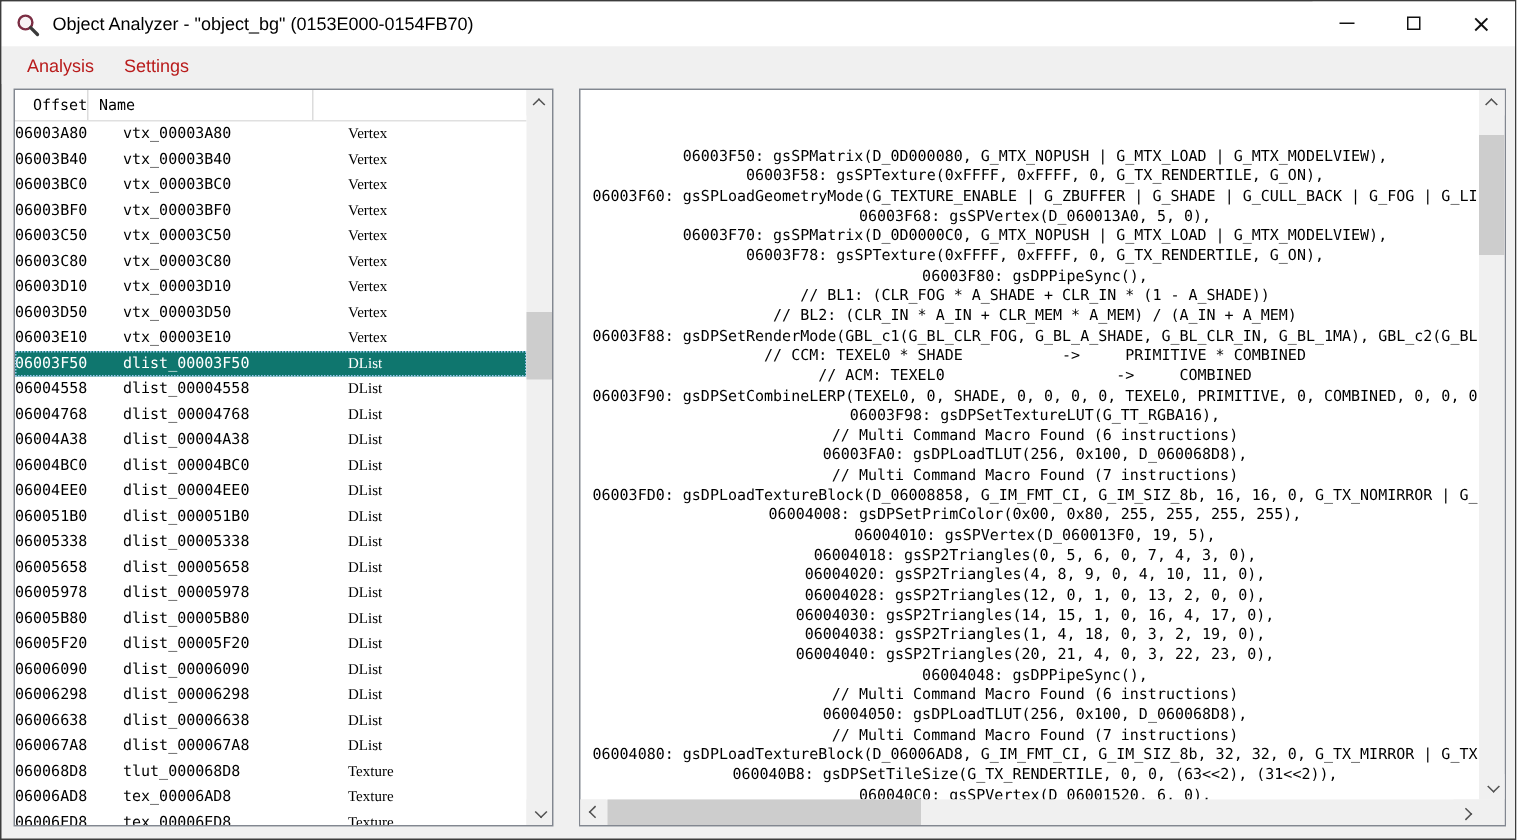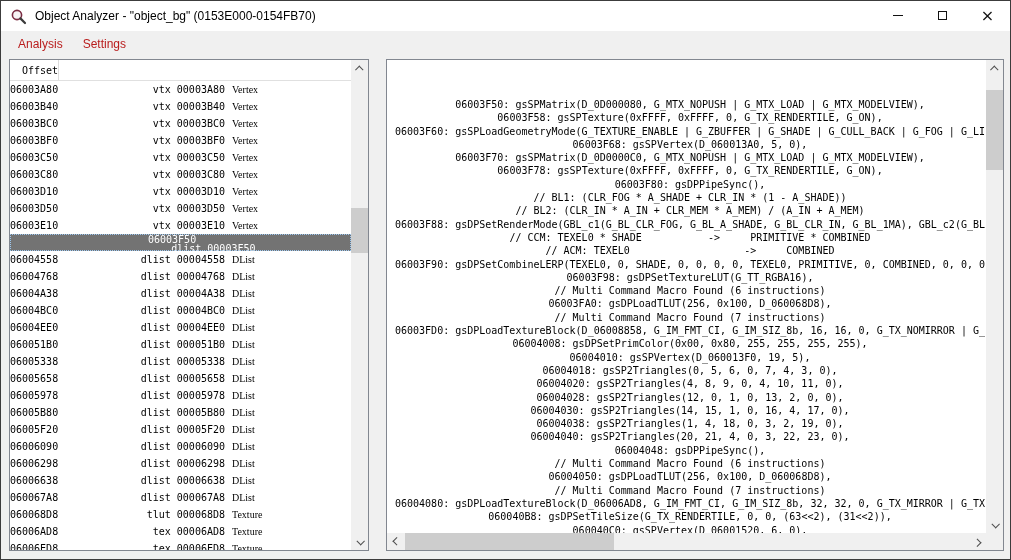--- a/index.html
+++ b/index.html
@@ -35,23 +35,23 @@
   .mono{font-family:"DejaVu Sans Mono",monospace;font-size:10px;color:#000;}
   .list-header{position:absolute;left:0;top:0;right:17px;height:21px;display:flex;background:#ffffff;border-bottom:1px solid #e0e0e0;}
   .hcell{display:flex;align-items:center;border-right:1px solid #dcdcdc;height:100%;}
   .hc-offset{width:49px;padding-left:12px;}
   .hc-name{width:150px;padding-left:7px;}
   .hc-type{flex:1;padding-left:7px;border-right:none;}
   .list-rows{position:absolute;left:0;top:21px;right:17px;bottom:0;overflow:hidden;}
   .list-row{display:flex;height:17px;align-items:center;white-space:nowrap;}
   .list-row .cell{display:block;overflow:hidden;}
   .c-offset{width:65px;padding-left:0;}
-  .c-name{width:150px;padding-left:7px;text-align:right;}
+  .c-name{width:150px;padding-left:7px;}
   .c-type{flex:1;padding-left:7px;font-family:Liberation Serif, serif;}
-  .list-row.selected{background:#737373;color:#fff;outline:1px dotted #9cc7ef;outline-offset:-1px;flex-direction:column;}
+  .list-row.selected{background:#0f766e;color:#fff;outline:1px dotted #9cc7ef;outline-offset:-1px;}
   .list-row.selected .cell{color:#fff;}
   
   .vscroll{position:absolute;top:0;right:0;width:17px;bottom:0;background:#f0f0f0;}
   .code-panel .vscroll{bottom:17px;}
   .hscroll{position:absolute;left:0;right:17px;bottom:0;height:17px;background:#f0f0f0;}
   .sb-btn{position:absolute;width:17px;height:17px;display:flex;align-items:center;justify-content:center;background:#f0f0f0;}
   .sb-up{top:0;left:0;} .sb-down{bottom:0;left:0;}
   .sb-left{left:0;top:0;} .sb-right{right:0;top:0;}
   .chev{width:6px;height:6px;border-left:1.6px solid #505050;border-top:1.6px solid #505050;}
   .chev-up{transform:rotate(45deg) translateY(1px);}
@@ -95,20 +95,21 @@
   </div>
 
   <div class="menubar">
     <span class="menu-item">Analysis</span>
     <span class="menu-item">Settings</span>
   </div>
 
   <div class="panel list-panel">
     <div class="list-header mono">
       <div class="hcell hc-offset">Offset</div>
+      <div class="hcell hc-name">Name</div>
     </div>
     <div class="list-rows mono">
 
     <div class="list-row">
         <span class="cell c-offset">06003A80</span>
         <span class="cell c-name">vtx_00003A80</span>
         <span class="cell c-type">Vertex</span>
       </div>
         <div class="list-row">
         <span class="cell c-offset">06003B40</span>

